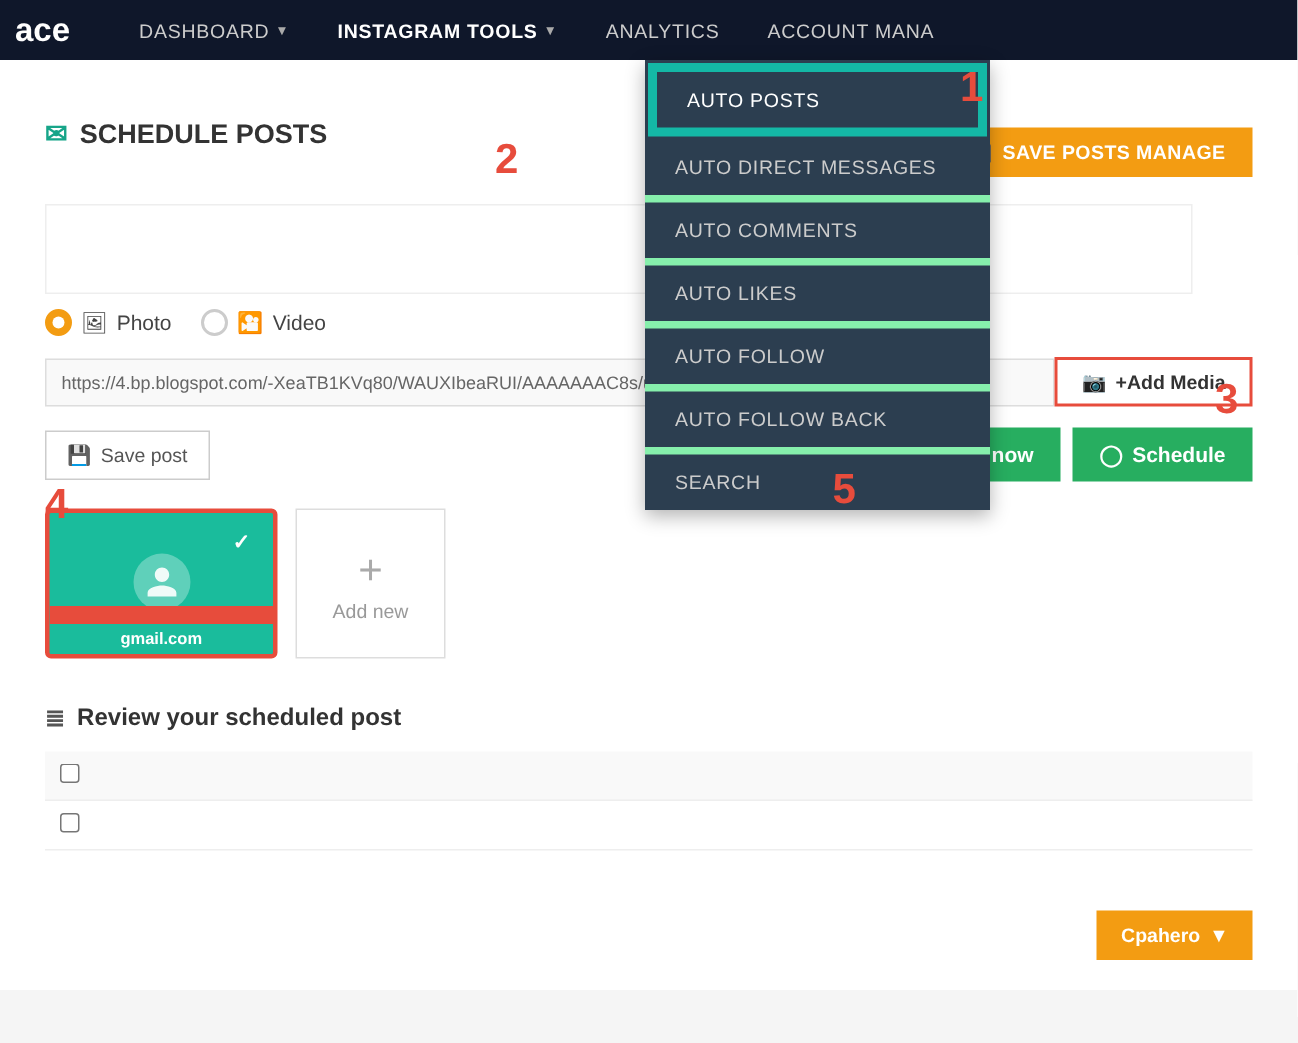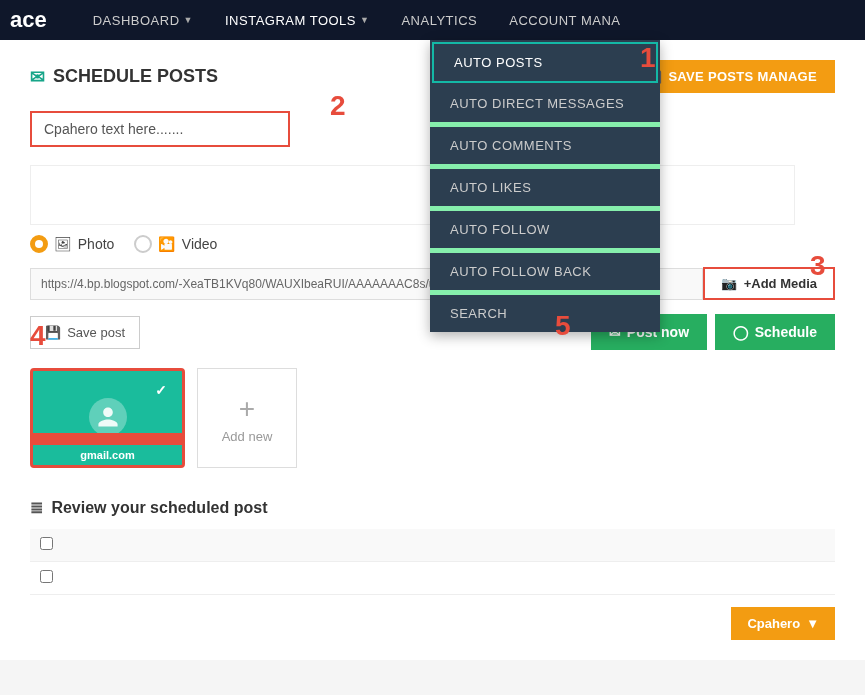--- a/index.html
+++ b/index.html
@@ -31,21 +31,21 @@
       font-size: 13px;
       padding: 0 16px;
       height: 40px;
       display: flex;
       align-items: center;
       cursor: pointer;
       gap: 4px;
       text-transform: uppercase;
       letter-spacing: 0.5px;
     }
-    .nav-item.active { color: #fff; }
+    .nav-item.active { color: #fff; font-weight: bold; }
     .nav-item .arrow { font-size: 9px; color: #aaa; }
 
     
     .dropdown-menu {
       position: absolute;
       top: 40px;
       left: 430px;
       background: #2c3e50;
       min-width: 230px;
       z-index: 200;
@@ -57,21 +57,21 @@
       padding: 11px 20px;
       cursor: pointer;
       display: block;
       text-transform: uppercase;
       letter-spacing: 0.5px;
       border-bottom: 5px solid #86efac;
     }
     .dropdown-item:last-child { border-bottom: none; }
     .dropdown-item.highlighted {
       background: transparent;
-      border: 2px solid #14b8a6;
+      border: 6px solid #14b8a6;
       color: #fff;
       margin: 2px;
     }
 
     
     .main-content {
       background: #fff;
       padding: 20px 30px;
       position: relative;
     }
@@ -96,20 +96,21 @@
       color: #fff;
       border: none;
       padding: 9px 18px;
       font-size: 13px;
       font-weight: bold;
       cursor: pointer;
       display: flex;
       align-items: flex-start;
       gap: 6px;
       letter-spacing: 0.3px;
+      margin-top: 25px;
     }
 
     
     .text-input-box {
       border: 2px solid #e74c3c;
       padding: 8px 12px;
       width: 260px;
       font-size: 14px;
       color: #555;
       outline: none;
@@ -407,23 +408,20 @@
     <div class="page-title">
       <span class="send-icon">✉</span>
       <span>SCHEDULE POSTS</span>
     </div>
     <button class="save-posts-btn">
       <span>💾</span>
       <span>SAVE POSTS MANAGE</span>
     </button>
   </div>
 
-  <div style="position:relative; margin-bottom:8px;">
-    <input class="text-input-box" type="text" value="Cpahero text here......." placeholder="Cpahero text here......." style="">
-  </div>
 
   <div style="height: 60px; border: 1px solid #eee; margin-bottom: 10px; width: 95%;"></div>
 
   <div class="media-type-row">
     <label class="radio-option">
       <span class="radio-circle checked"></span>
       <span>🖼</span>
       <span>Photo</span>
     </label>
     <label class="radio-option">

